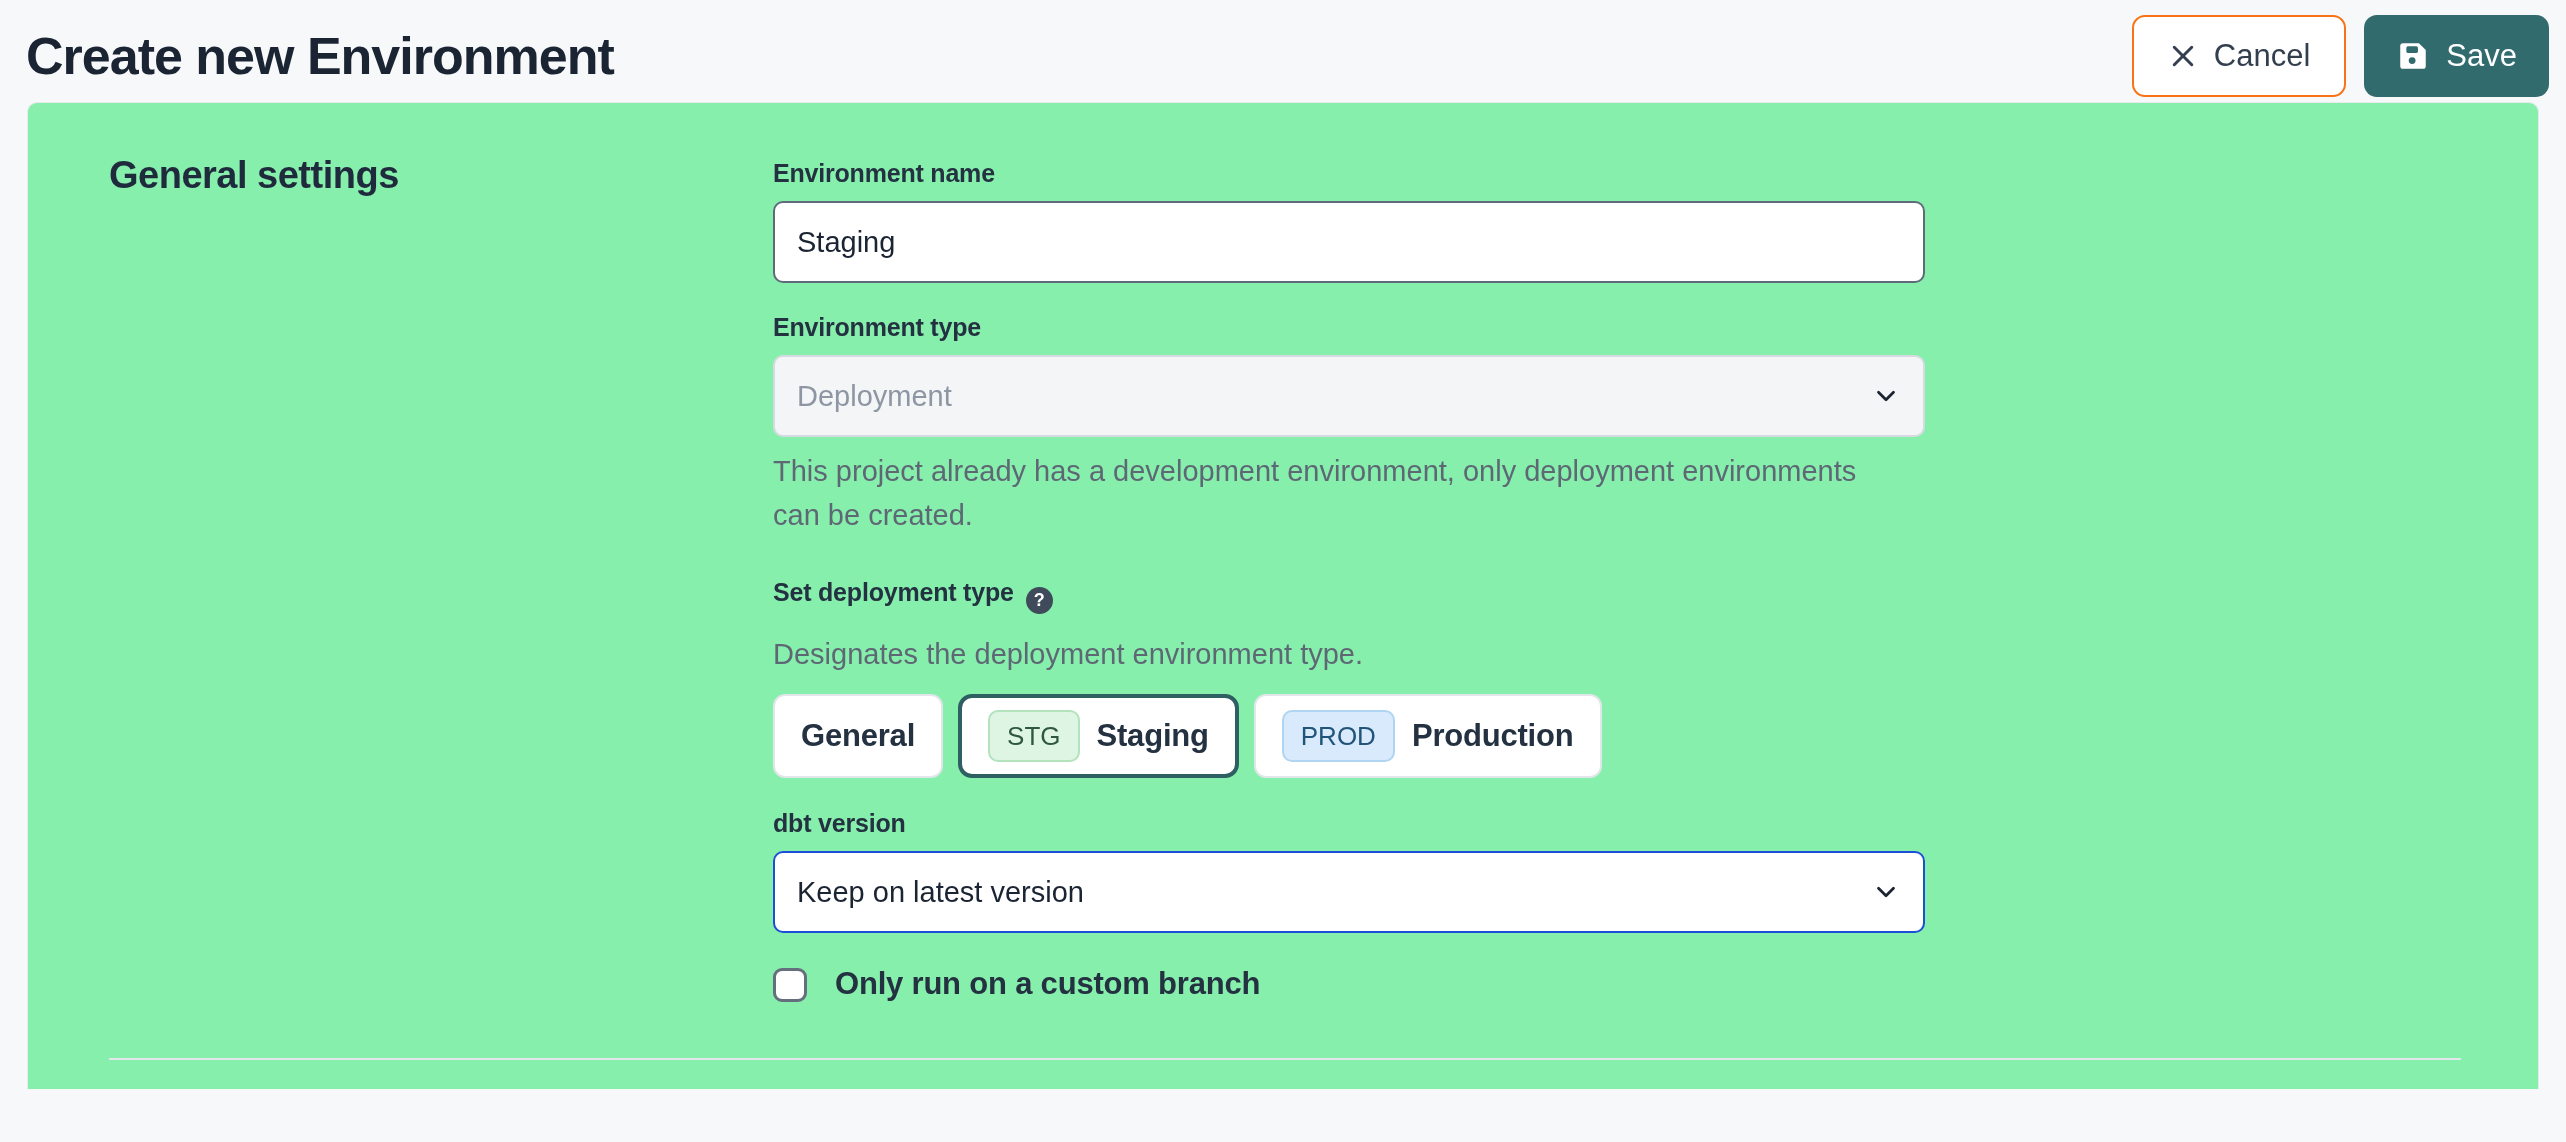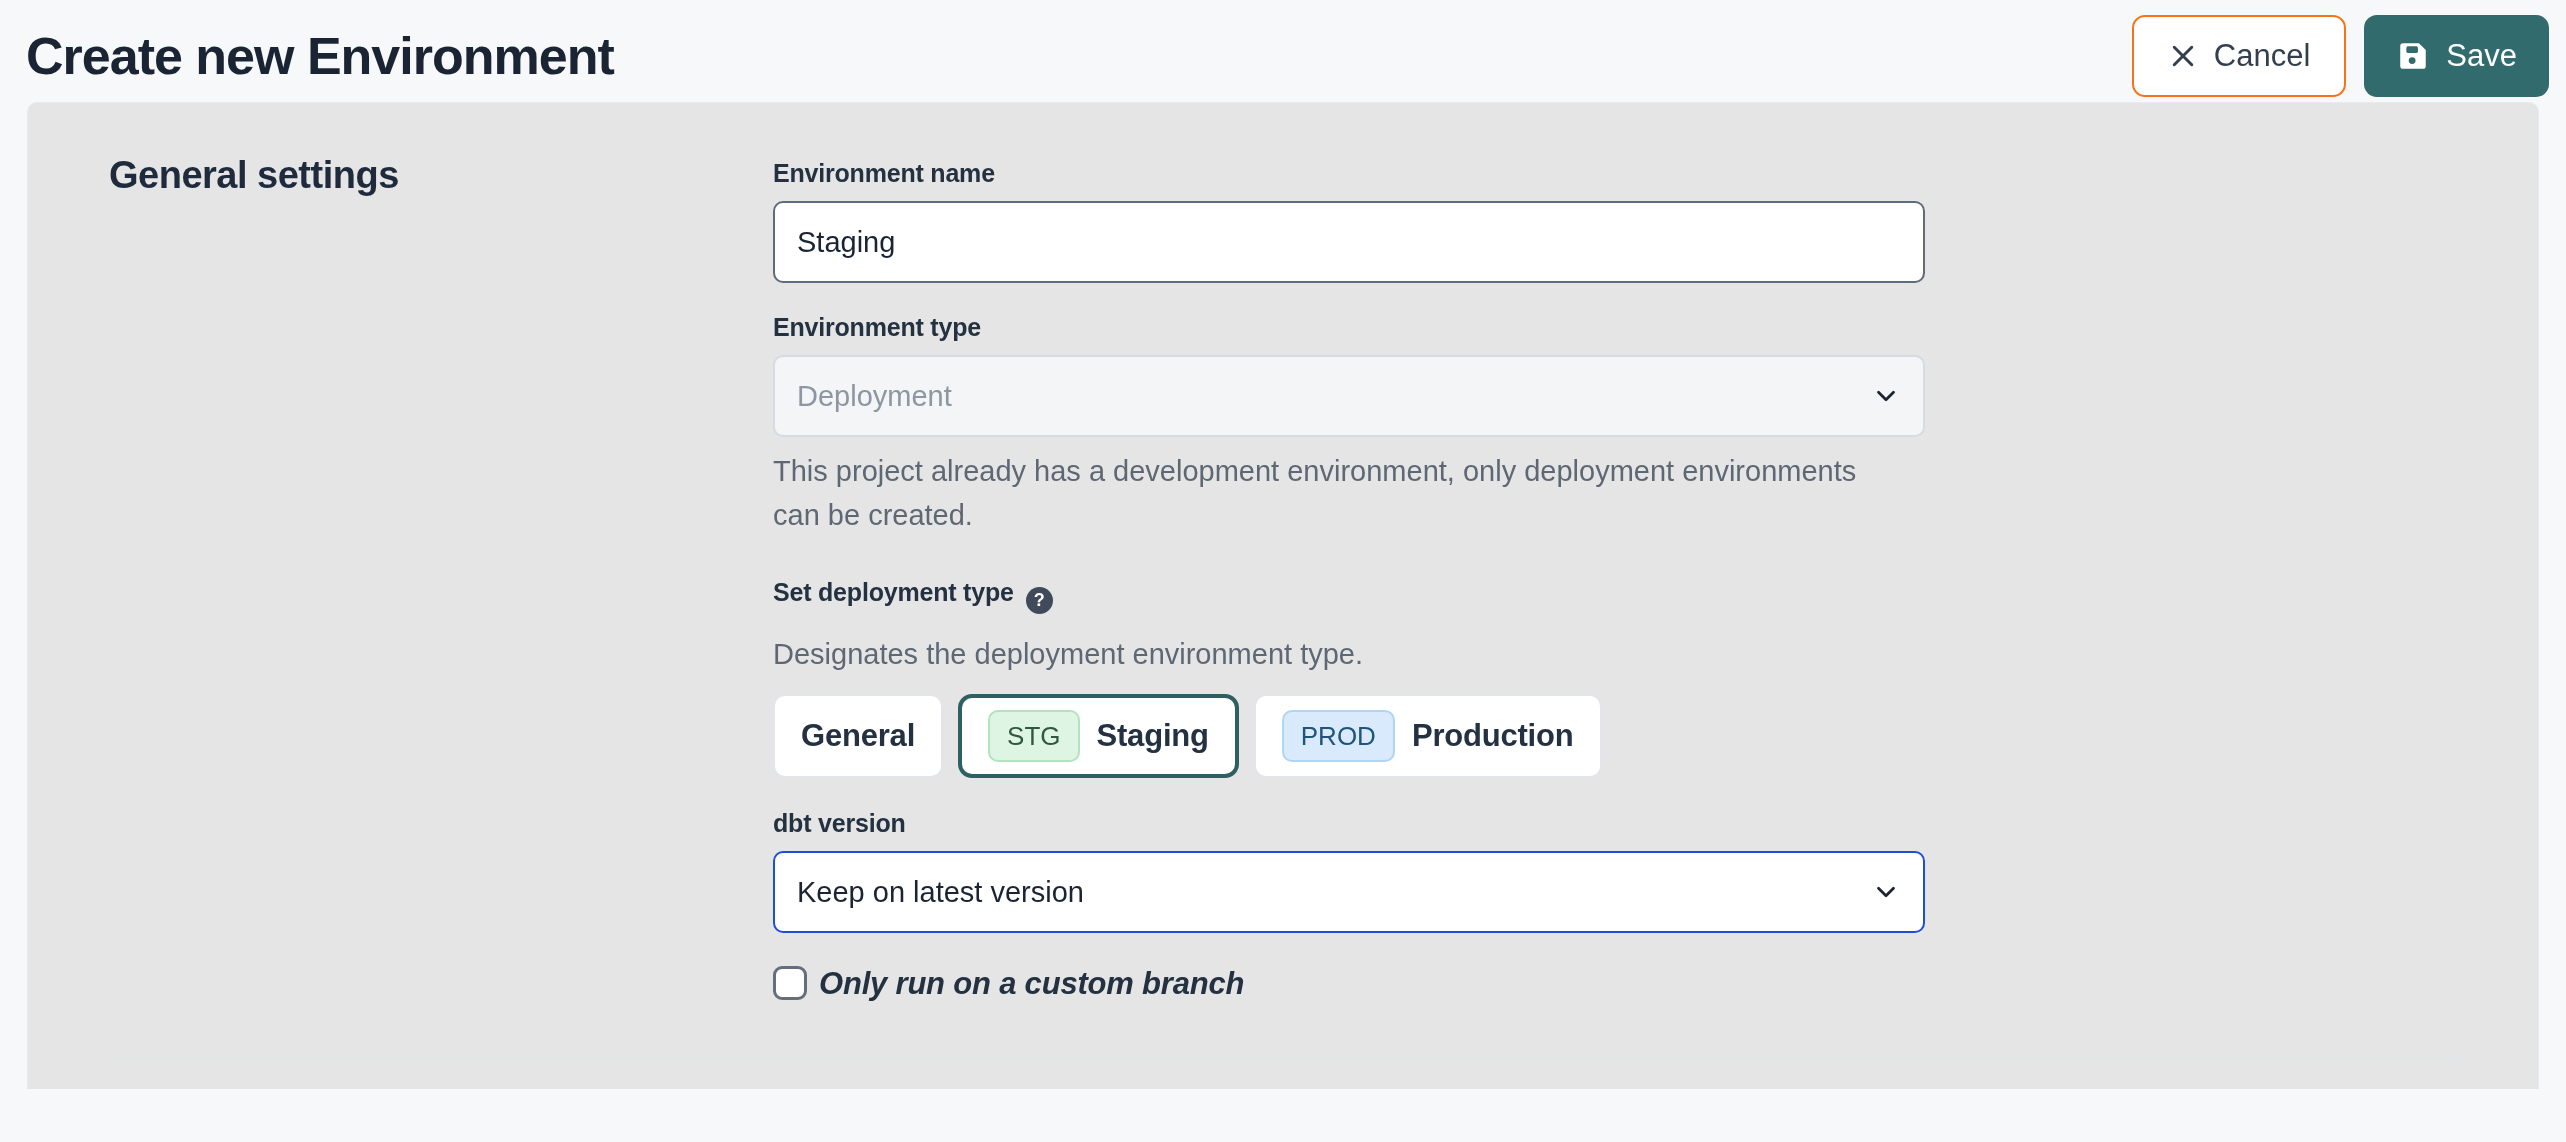--- a/index.html
+++ b/index.html
@@ -35,21 +35,21 @@
   .btn-save {
     background: #326B6D; color: #FFFFFF;
     padding: 0 32px; min-width: 152px;
   }
 
   
   .card {
     position: relative;
     margin: 0 27px;
     height: 987px;
-    background: #e5e5e5;
+    background: #86efac;
     border: 1px solid #E8EAEE;
     border-radius: 10px 10px 0 0;
     border-bottom: none;
   }
   .card-content {
     display: flex;
     padding: 50px 0 0 81px;
   }
   .heading-col { width: 664px; flex: 0 0 664px; }
   .section-title {
@@ -117,21 +117,21 @@
   }
   .type-btn.selected { border: 4px solid #2E5F62; border-radius: 14px; }
   .badge {
     display: inline-flex; align-items: center; justify-content: center;
     height: 52px; padding: 0 17px; border-radius: 10px;
     font-size: 26px; font-weight: normal; letter-spacing: 0;
   }
   .badge-stg { background: #DEF5E3; border: 2px solid #B2E3BD; color: #30583F; }
   .badge-prod { background: #D8EAFB; border: 2px solid #AFD5F2; color: #21547A; }
 
-  .checkbox-row { display: flex; align-items: flex-start; gap: 12px; margin-top: 33px; font-style: italic; }
+  .checkbox-row { display: flex; align-items: flex-end; gap: 28px; margin-top: 33px; }
   .checkbox {
     width: 34px; height: 34px; border: 3px solid #646E7D; border-radius: 9px;
     background: #FFFFFF; cursor: pointer; flex: 0 0 auto;
   }
   .checkbox-label { font-size: 31px; font-weight: bold; color: #243141; letter-spacing: -0.2px; }
 
   .divider {
     position: absolute; left: 81px; right: 77px; top: 955px;
     height: 2px; background: #E3E6EA;
   }

